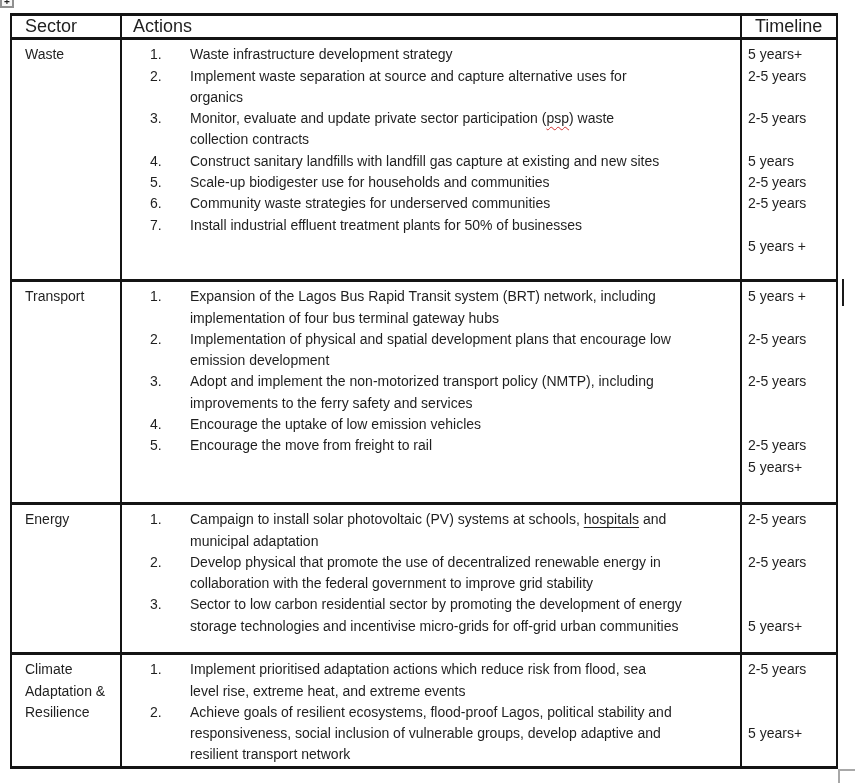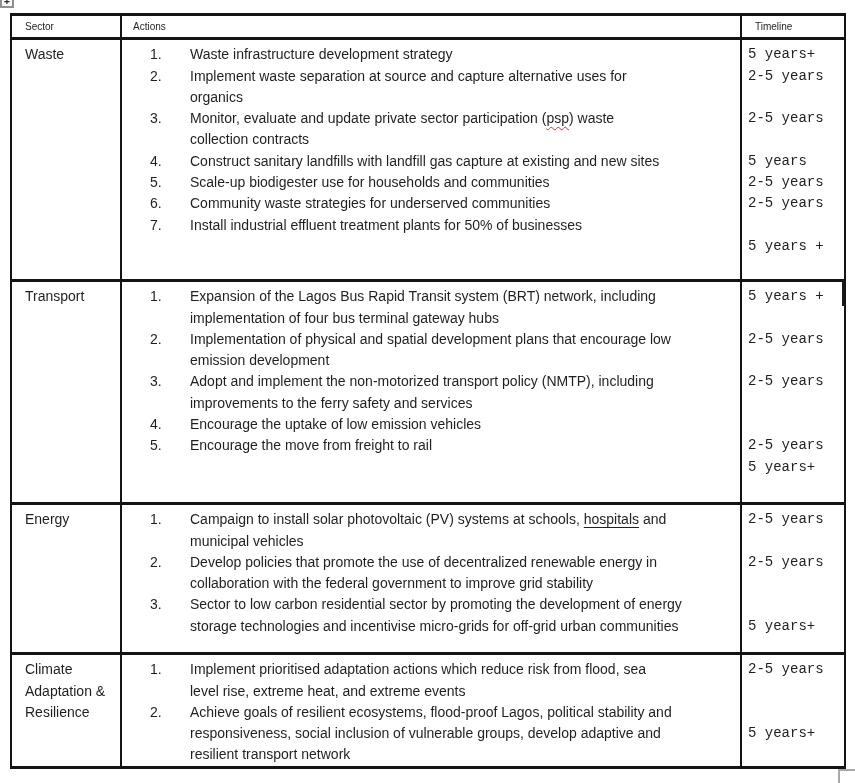--- a/index.html
+++ b/index.html
@@ -19,32 +19,32 @@
   col.c-sector   { width:110px; }
   col.c-actions  { width:620px; }
   col.c-timeline { width:96px; }
 
   th, td {
     border:2px solid #141414;
     border-top-width:3px; border-bottom-width:3px;
     vertical-align:top; text-align:left; font-weight:normal;
   }
   thead tr { height:23px; }
-  th { font-size:10px; padding:0 0 0 13px; }
+  th { font-size:18px; padding:0 0 0 13px; }
   th.h-actions  { padding-left:11px; }
   th.h-timeline { }
 
   tbody tr:nth-child(1) { height:242px; }
   tbody tr:nth-child(2) { height:223px; }
   tbody tr:nth-child(3) { height:150px; }
   tbody tr:nth-child(4) { height:114px; }
 
   td.sector-cell   { padding:4px 2px 0 13px;margin-top:44px; }
   td.actions-cell  { padding:4px 0 0 0; }
-  td.timeline-cell { padding:4px 20px 0 6px;font-family:Liberation Mono, monospace; }
+  td.timeline-cell { padding:4px 20px 0 6px; }
 
   .line { white-space:nowrap; min-height:21.3px; }
   .action-item { display:flex; }
   .action-num  { flex:0 0 68px; padding-left:28px; }
   .action-text { flex:1 1 auto; overflow:visible; }
 
   .sq-red  { text-decoration-line:underline; text-decoration-style:wavy;   text-decoration-color:#cf2e2e; text-decoration-thickness:1px; text-underline-offset:3px; }
   .sq-blue { text-decoration-line:underline; text-decoration-style:dotted; text-decoration-color:#5552d6; text-decoration-thickness:2px; text-underline-offset:3px;text-decoration:underline; }
 
   .move-handle {
@@ -197,27 +197,27 @@
         </tr>
         <tr>
           <td class="sector-cell">
             <div class="line">Energy</div>
           </td>
           <td class="actions-cell">
             <div class="action-item">
               <span class="action-num">1.</span>
               <div class="action-text">
                 <div class="line">Campaign to install solar photovoltaic (PV) systems at schools, <span class="sq-blue">hospitals</span> and</div>
-                <div class="line">municipal vehicles</div>
-              </div>
-            </div>
-            <div class="action-item">
-              <span class="action-num">2.</span>
-              <div class="action-text">
-                <div class="line">Develop policies that promote the use of decentralized renewable energy in</div>
+                <div class="line">municipal adaptation</div>
+              </div>
+            </div>
+            <div class="action-item">
+              <span class="action-num">2.</span>
+              <div class="action-text">
+                <div class="line">Develop physical that promote the use of decentralized renewable energy in</div>
                 <div class="line">collaboration with the federal government to improve grid stability</div>
               </div>
             </div>
             <div class="action-item">
               <span class="action-num">3.</span>
               <div class="action-text">
                 <div class="line">Sector to low carbon residential sector by promoting the development of energy</div>
                 <div class="line">storage technologies and incentivise micro-grids for off-grid urban communities</div>
               </div>
             </div>

